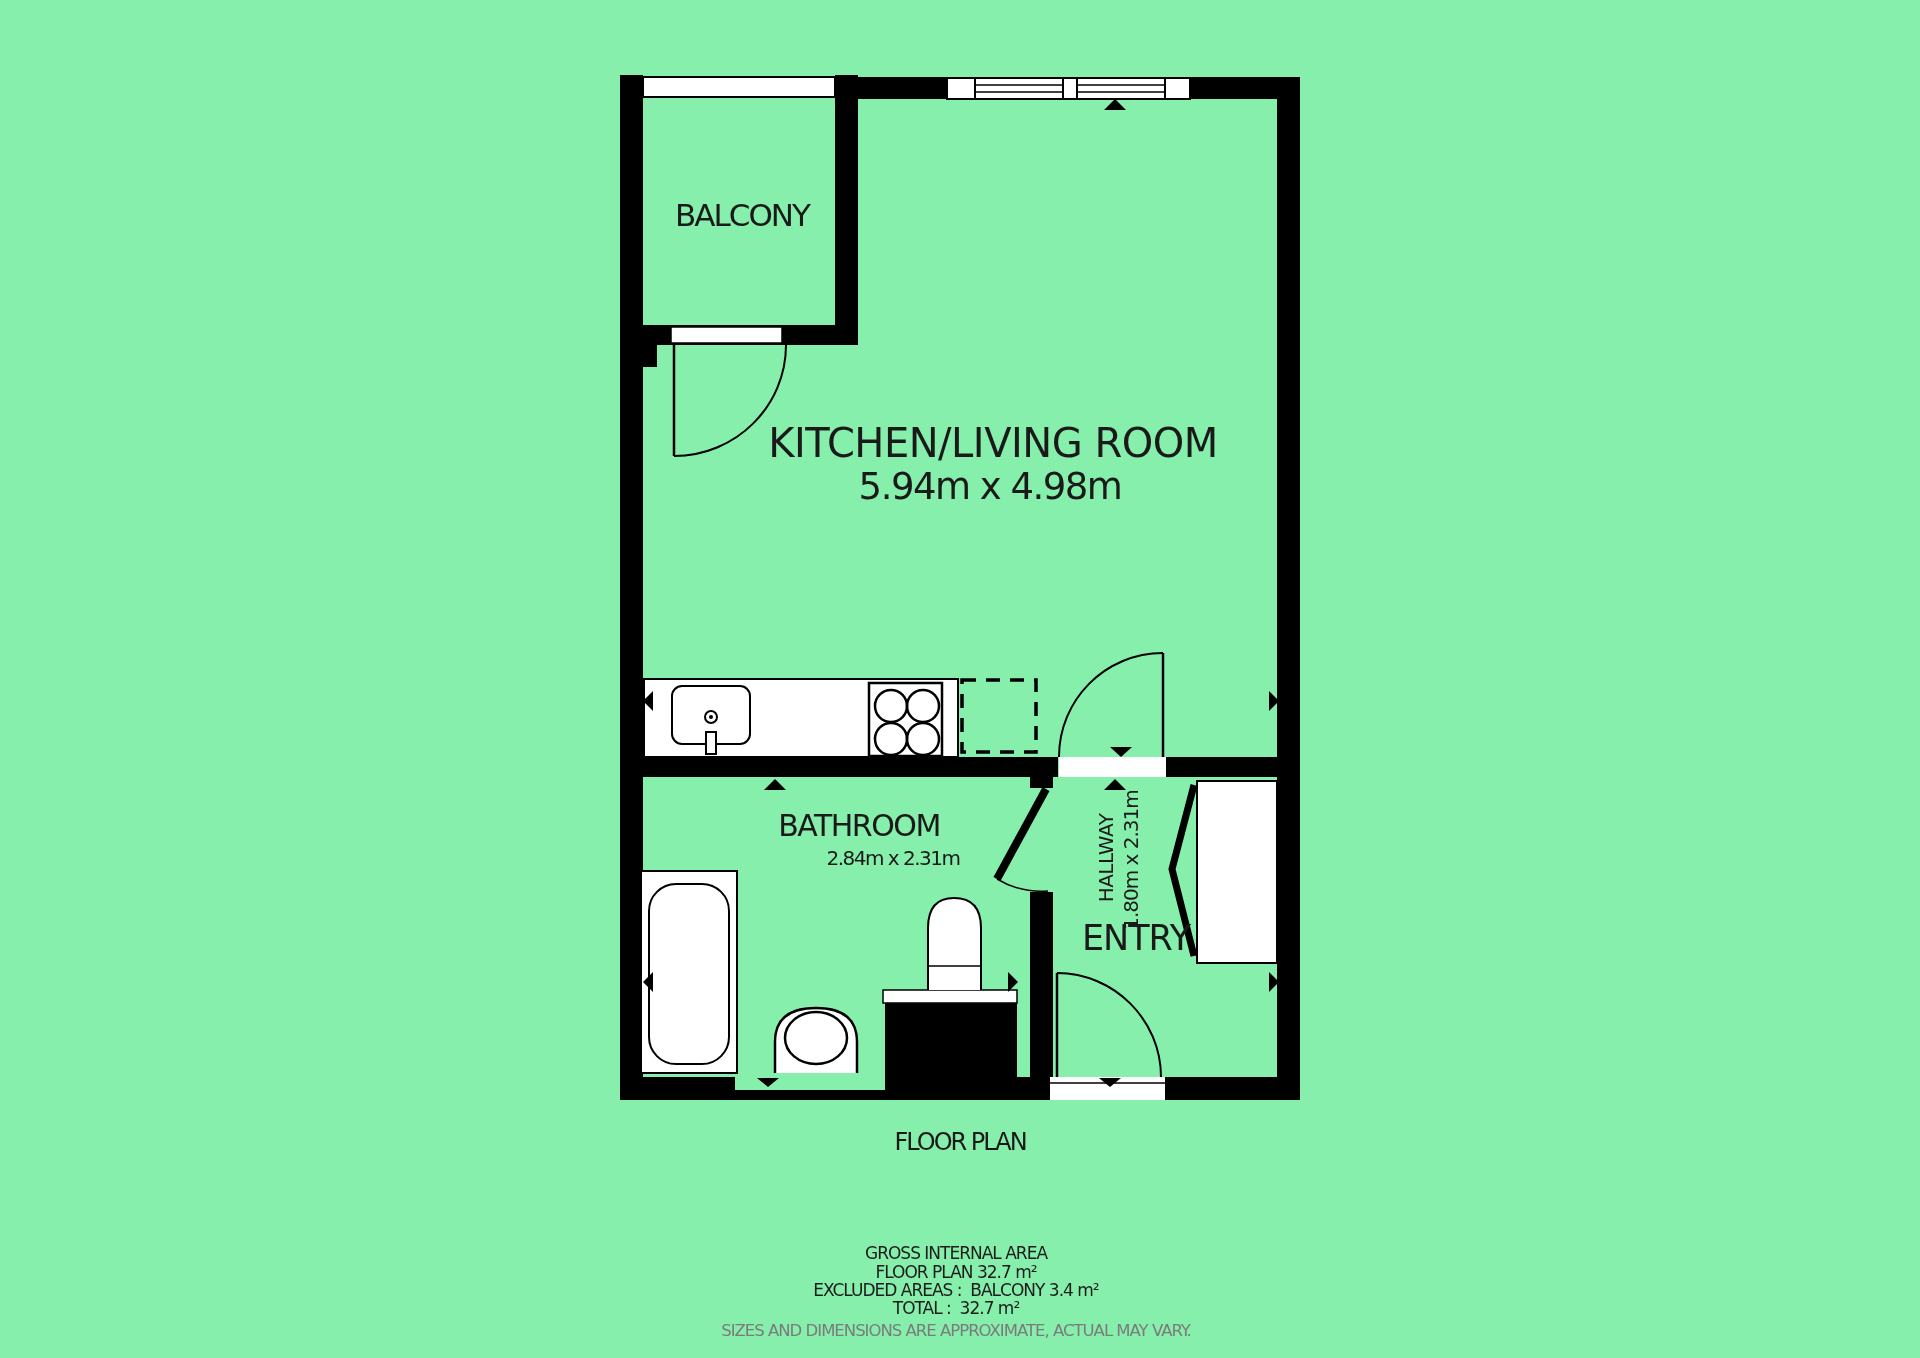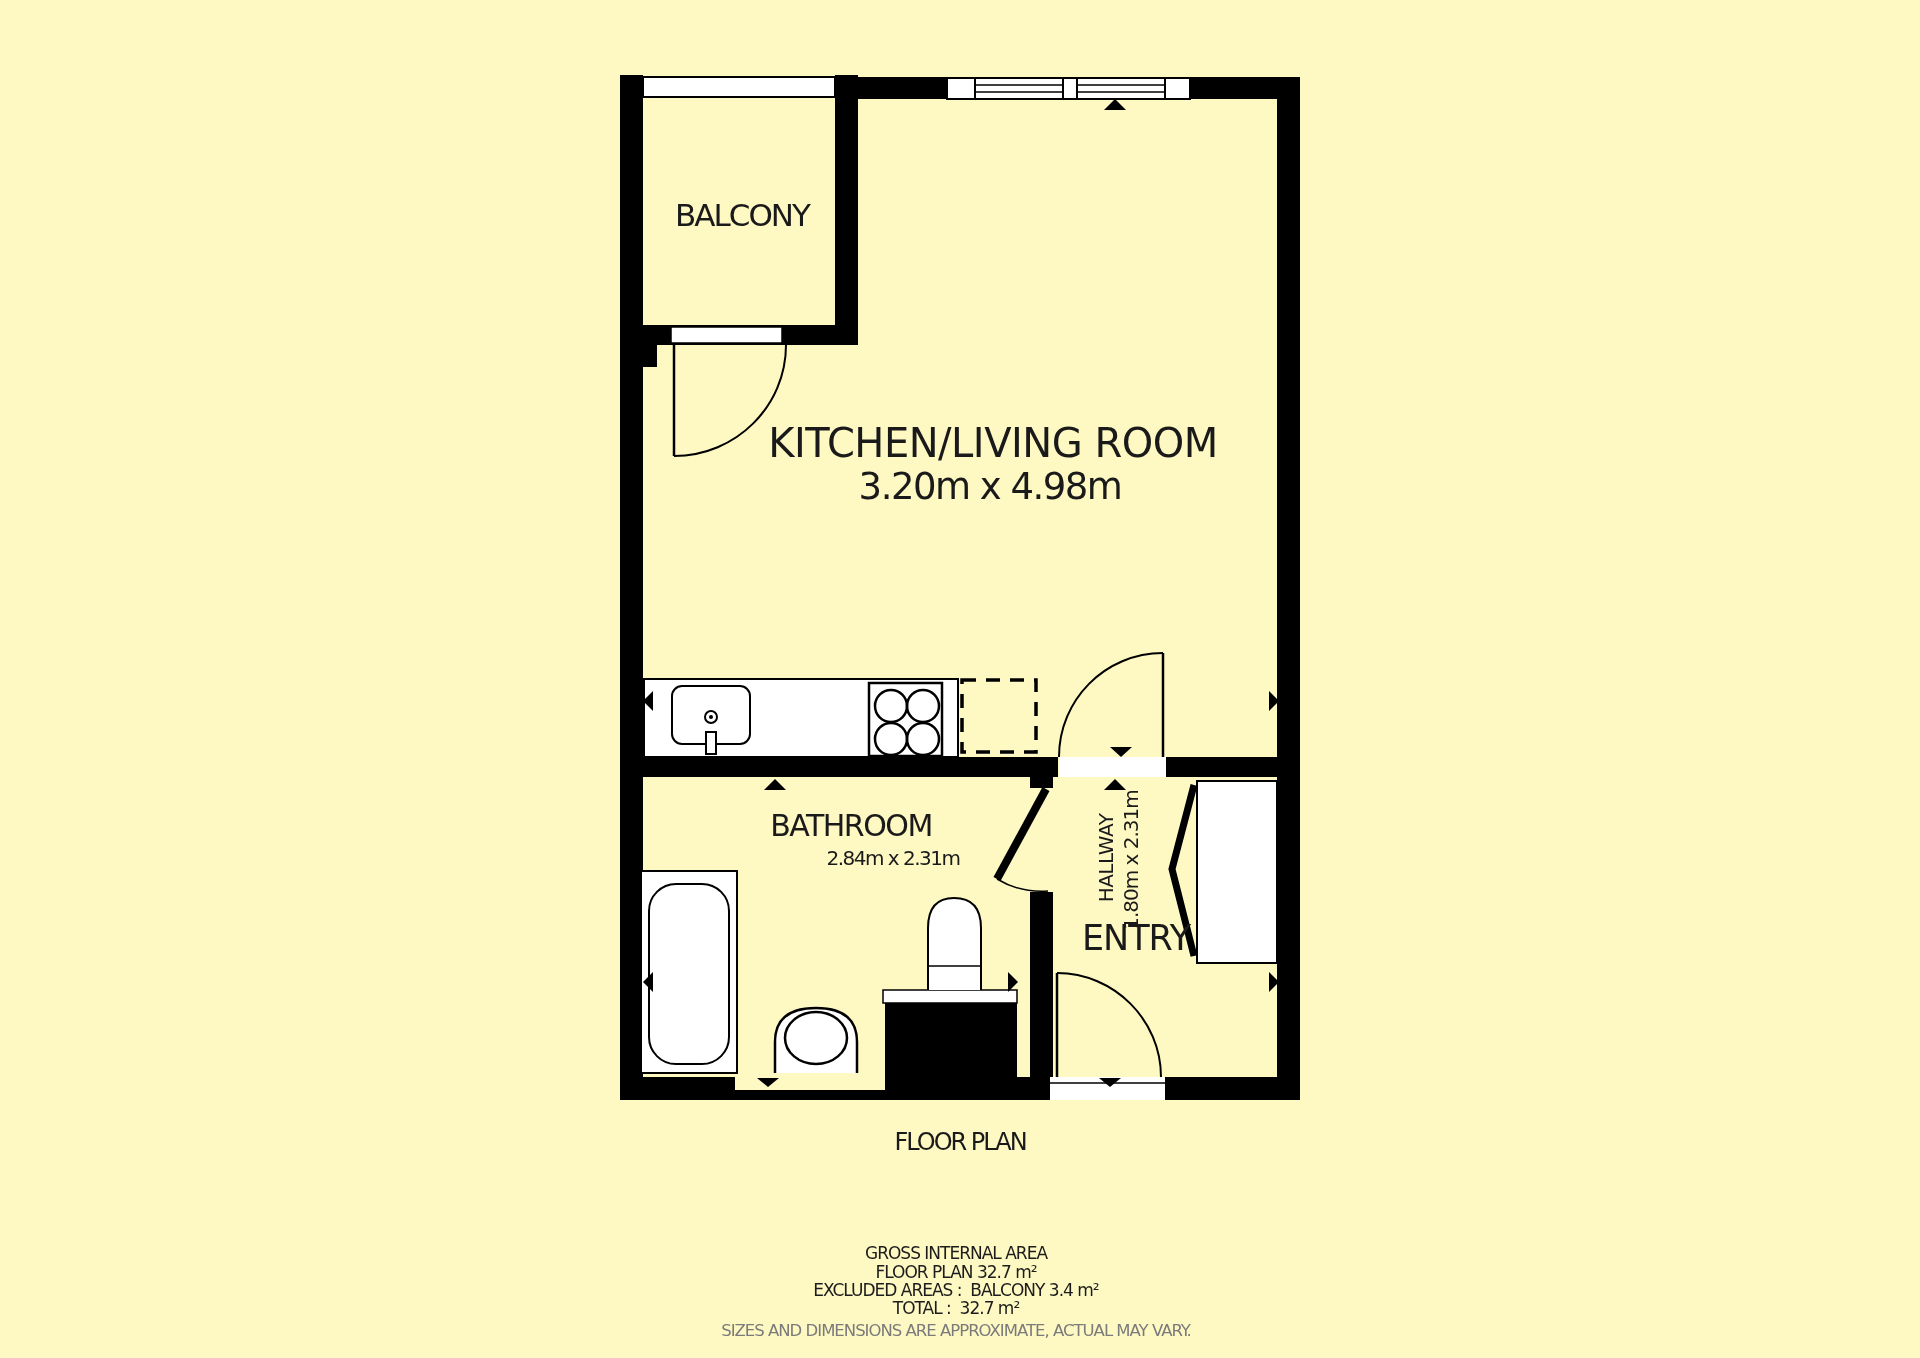--- a/index.html
+++ b/index.html
@@ -1,29 +1,29 @@
 <!DOCTYPE html>
 <html><head>
 <meta charset="utf-8">
 <style>
   html,body{margin:0;padding:0;background:#fff;}
   .stage{
-    position:relative;width:1920px;height:1358px;background:#fef9c3;
+    position:relative;width:1920px;height:1358px;background:#86efac;
     font-family:"DejaVu Sans", sans-serif;overflow:hidden;
   }
   .plan-svg{position:absolute;left:0;top:0;width:1920px;height:1358px;}
   .lbl{
     position:absolute;transform:translate(-50%,-50%);
     color:#1a1a1a;white-space:pre;text-align:center;line-height:1.05;
   }
   .lbl.rot{transform:translate(-50%,-50%) rotate(-90deg);}
   .balcony-lbl{font-size:31px;letter-spacing:-2px;}
   .kitchen-lbl{font-size:40px;letter-spacing:-0.5px;}
   .kitchen-dim{font-size:37px;letter-spacing:-1.5px;}
-  .bath-lbl{font-size:30px;letter-spacing:-1.5px;}
+  .bath-lbl{font-size:30px;letter-spacing:-1.5px;margin-left:8px;}
   .bath-dim{font-size:20px;letter-spacing:-1.5px;margin-left:42px;}
   .hall-lbl{font-size:20px;letter-spacing:-0.5px;}
   .hall-dim{font-size:20px;letter-spacing:-1px;}
   .entry-lbl{font-size:35px;letter-spacing:-1px;margin-left:24px;}
   .plan-title{font-size:24px;letter-spacing:-2px;}
   .footer-line{
     position:absolute;left:956px;transform:translate(-50%,-50%);
     font-size:17px;letter-spacing:-1px;color:#1c1c1c;white-space:pre;text-align:right;
   }
   .footer-line.muted{color:#7b7b7b;font-size:16.5px;}
@@ -158,21 +158,21 @@
       <polygon points="1041,972 1041,992 1051,982"></polygon>
       <polygon points="1269,972 1269,992 1279,982"></polygon>
       <polygon points="757,1078 779,1078 768,1087"></polygon>
       <polygon points="1099,1078 1121,1078 1110,1087"></polygon>
     </g>
   </svg>
 
   <div class="lbl balcony-lbl" style="left:742px;top:215px;">BALCONY</div>
 
   <div class="lbl kitchen-lbl" style="left:993px;top:443px;">KITCHEN/LIVING ROOM</div>
-  <div class="lbl kitchen-dim" style="left:990px;top:487px;">3.20m x 4.98m</div>
+  <div class="lbl kitchen-dim" style="left:990px;top:487px;">5.94m x 4.98m</div>
 
   <div class="lbl bath-lbl" style="left:851px;top:826px;">BATHROOM</div>
   <div class="lbl bath-dim" style="left:851px;top:858px;">2.84m x 2.31m</div>
 
   <div class="lbl rot hall-lbl" style="left:1106px;top:858px;">HALLWAY</div>
   <div class="lbl rot hall-dim" style="left:1131px;top:860px;">1.80m x 2.31m</div>
 
   <div class="lbl entry-lbl" style="left:1112px;top:938px;">ENTRY</div>
 
   <div class="lbl plan-title" style="left:960px;top:1143px;">FLOOR PLAN</div>

